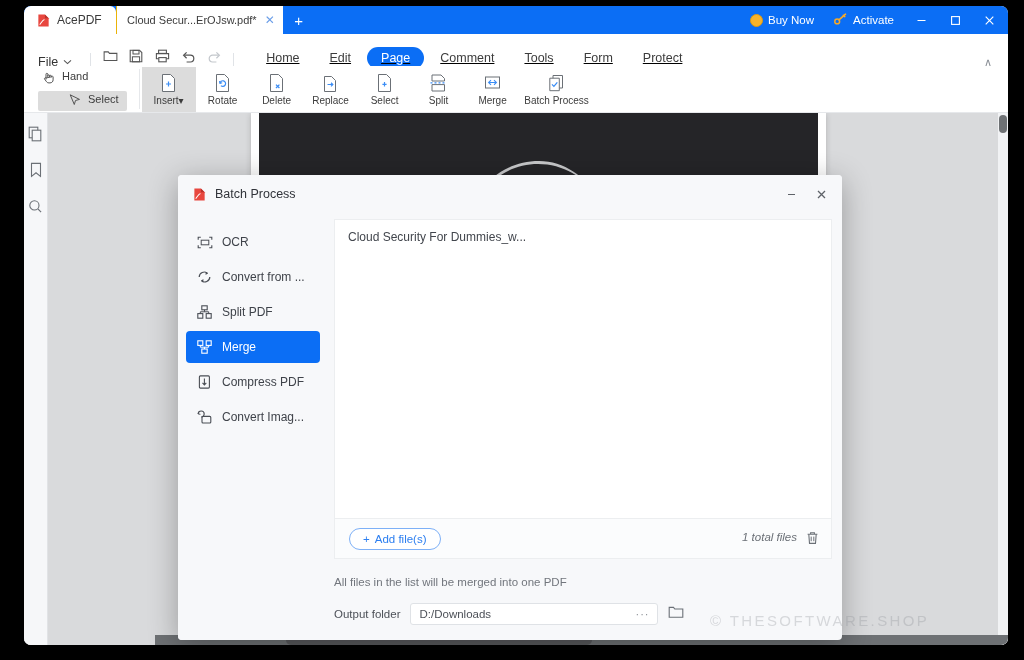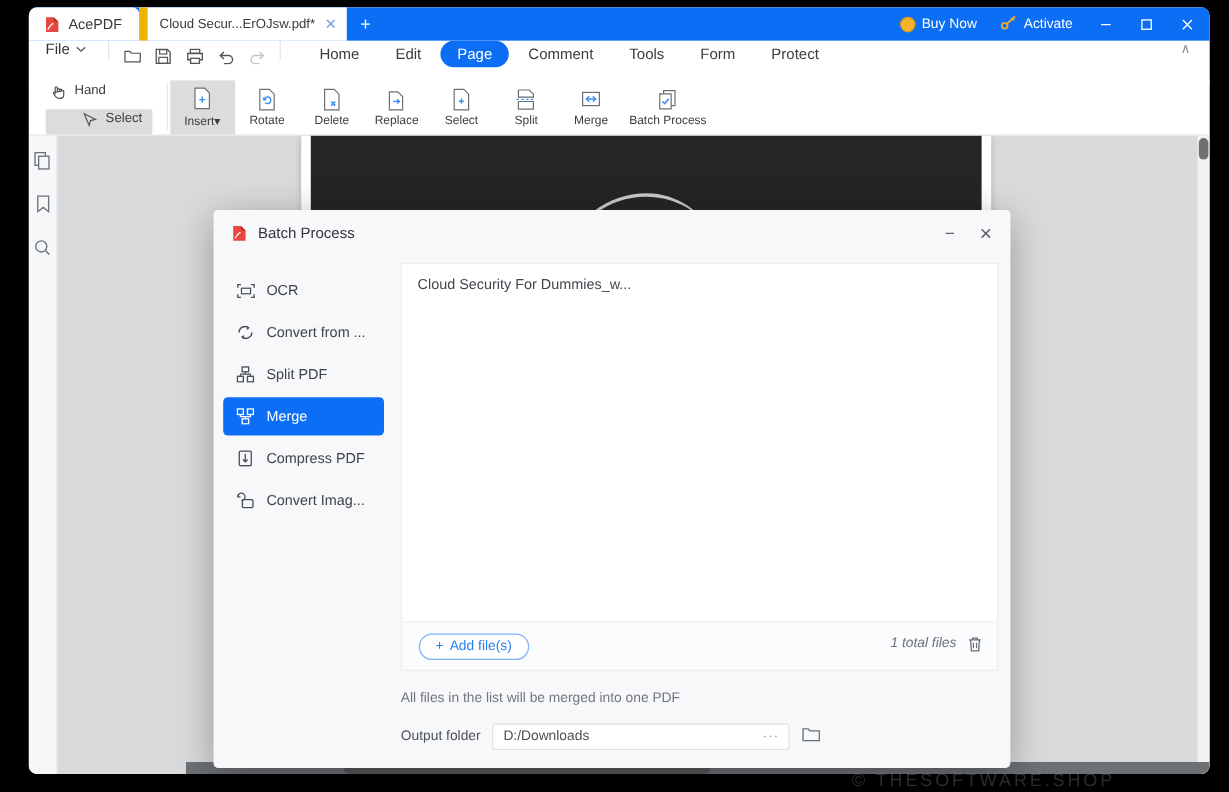--- a/index.html
+++ b/index.html
@@ -40,21 +40,21 @@
     padding: 0 14px 0 12px;
     border-top-left-radius: 6px;
     border-top-right-radius: 6px;
   }
   .brand-name { font-size: 12px; color: #3a3a3a; }
   .doc-tab {
     height: 28px; min-width: 128px;
     background: #fff;
     display: flex; align-items: center; gap: 8px;
     padding: 0 8px 0 10px;
-    border-left: 7px solid #eab308;
+    border-left: 1px solid #eab308;
   }
   .doc-tab-title { font-size: 11px; color: #3b3b3b; white-space: nowrap; }
   .tab-close { font-size: 12px; color: #6b9ee8; cursor: default; line-height: 1; }
   .new-tab {
     width: 32px; height: 28px;
     display: flex; align-items: center; justify-content: center;
     color: #fff; font-size: 15px;
   }
   .title-right {
     margin-left: auto; height: 28px;
@@ -74,22 +74,23 @@
   .coin {
     width: 13px; height: 13px; border-radius: 50%;
     background: #f7b32b; display: inline-block;
     border: 1px solid #e09a10;
   }
   
   .menubar {
     position: absolute; left: 0; top: 28px;
     width: 984px; height: 36px;
     background: #fff;
-    display: flex; align-items: flex-start;
+    display: flex; align-items: flex-end;
     border-bottom: 1px solid #eceef1;
+    text-decoration: underline;
   }
   .file-menu {
     display: flex; align-items: center; gap: 5px;
     font-size: 12.5px; color: #333; padding: 0 12px 0 14px;
   }
   .vsep { width: 1px; height: 16px; background: #e0e3e7; margin: 0 6px; }
   .qicon {
     width: 26px; height: 26px;
     display: flex; align-items: center; justify-content: center;
     color: #555;
@@ -285,21 +286,21 @@
     background: #fff;
     border: 1px solid #dfe2e6; border-radius: 3px;
     display: flex; align-items: center;
     padding: 0 8px;
     font-size: 11.5px; color: #4d5158;
   }
   .out-dots { margin-left: auto; color: #8d9197; letter-spacing: 1px; font-size: 11px; }
   
   .watermark {
     position: absolute;
-    left: 710px; top: 642px;
+    left: 710px; top: 612px;
     font-size: 15px; letter-spacing: 2.4px;
     color: rgba(140,143,148,.30);
     font-family: "Liberation Sans", sans-serif;
     white-space: nowrap;
     pointer-events: none;
   }
   .pdf-ico { width: 15px; height: 15px; display:block; }
 </style>
 </head>
 <body>

